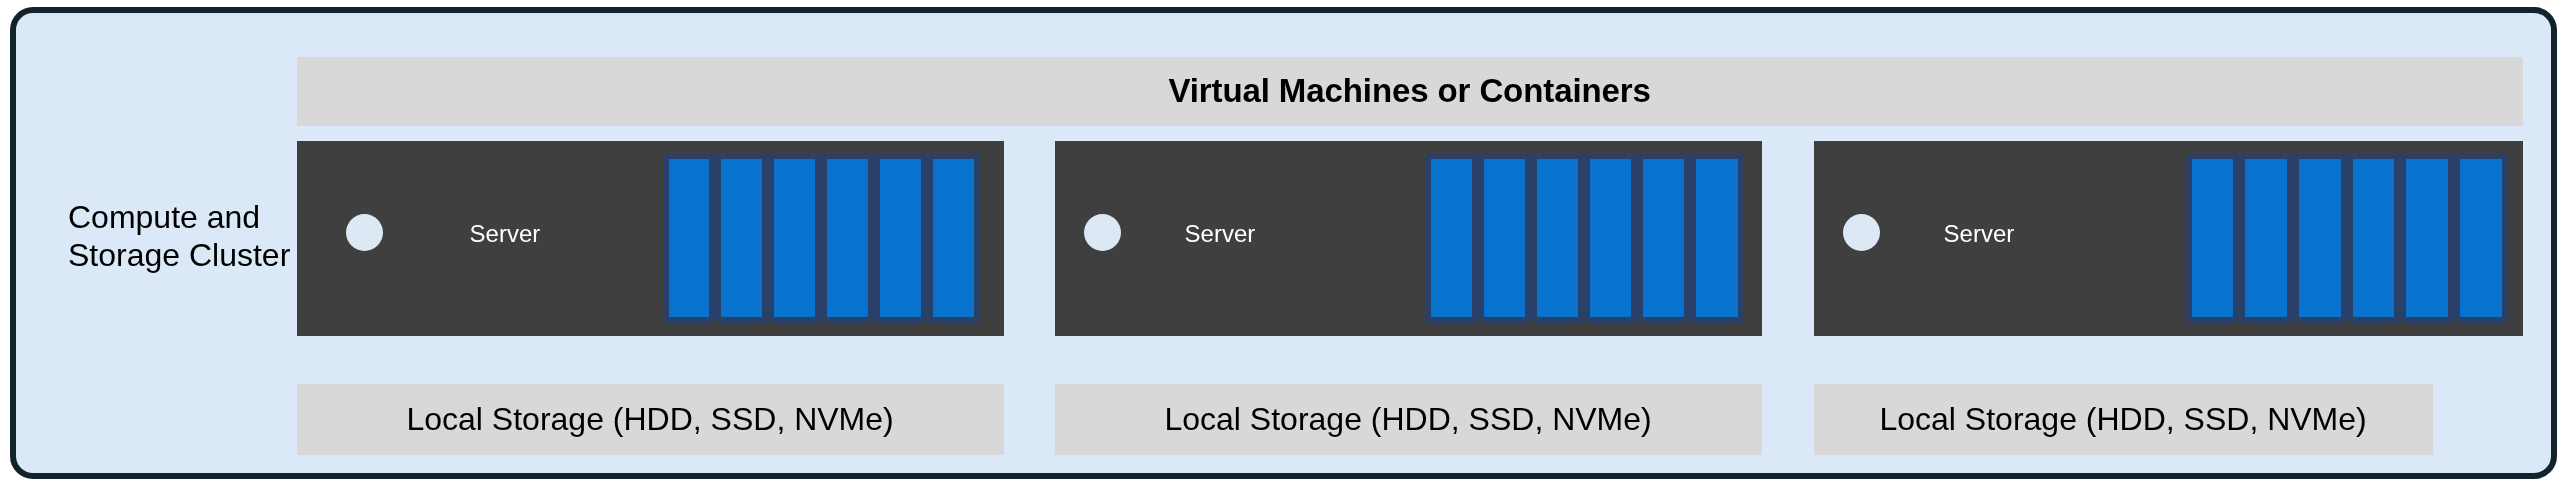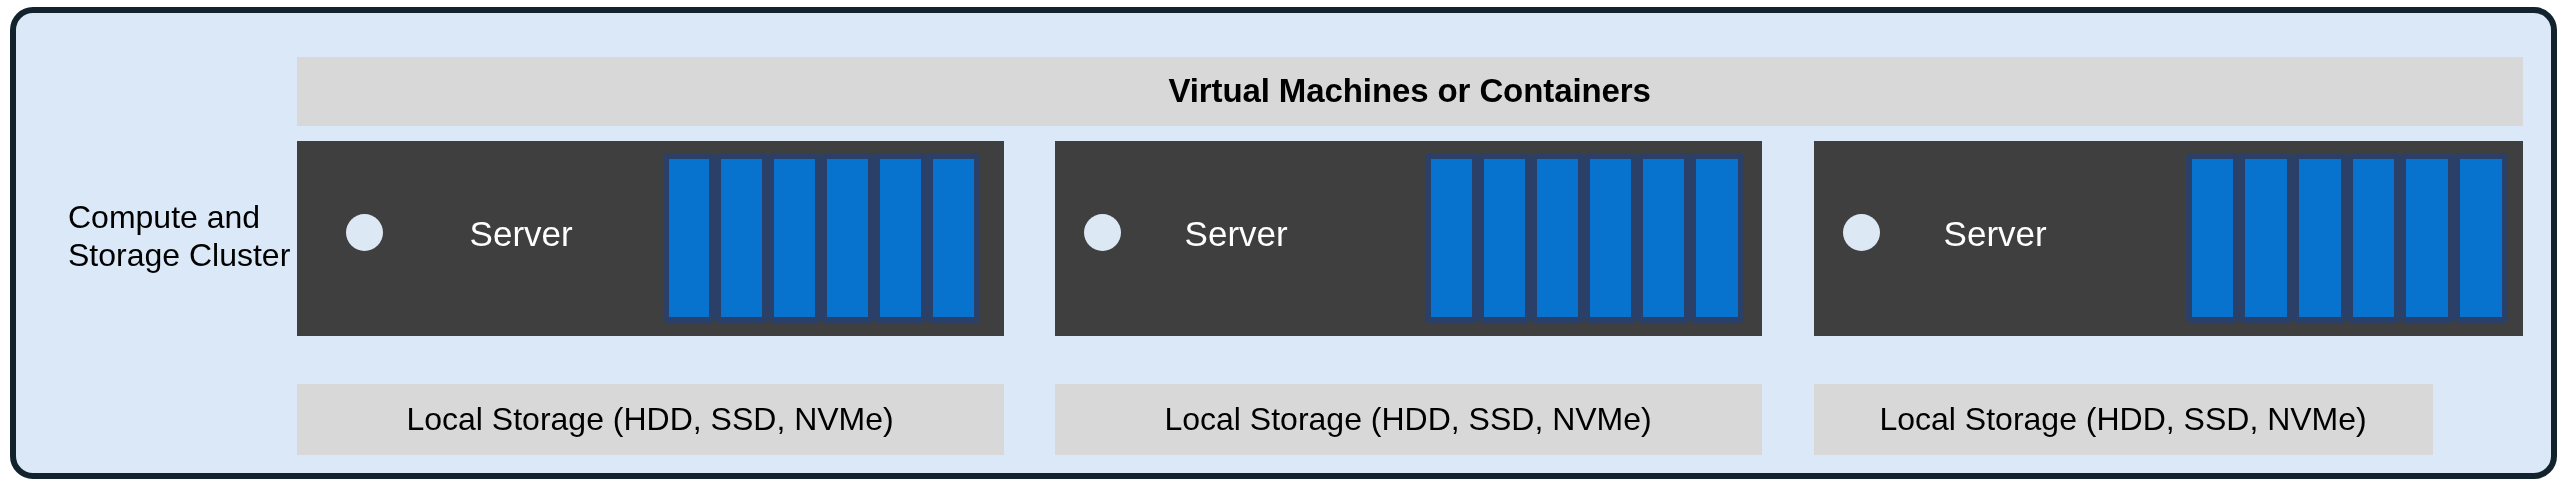--- a/index.html
+++ b/index.html
@@ -104,21 +104,21 @@
     background: #dce9f5;
     top: 73px;
   }
   .col-0 .server-dot { left: 49px; }
   .col-1 .server-dot { left: 29px; }
   .col-2 .server-dot { left: 29px; }
 
   .server-name {
     position: absolute;
     color: #ffffff;
-    font-size: 35px;
+    font-size: 24px;
     top: 75px;
     line-height: 36px;
   }
   .col-0 .server-name { left: 173px; }
   .col-1 .server-name { left: 130px; }
   .col-2 .server-name { left: 130px; }
 
   
   .disk-pack {
     position: absolute;

